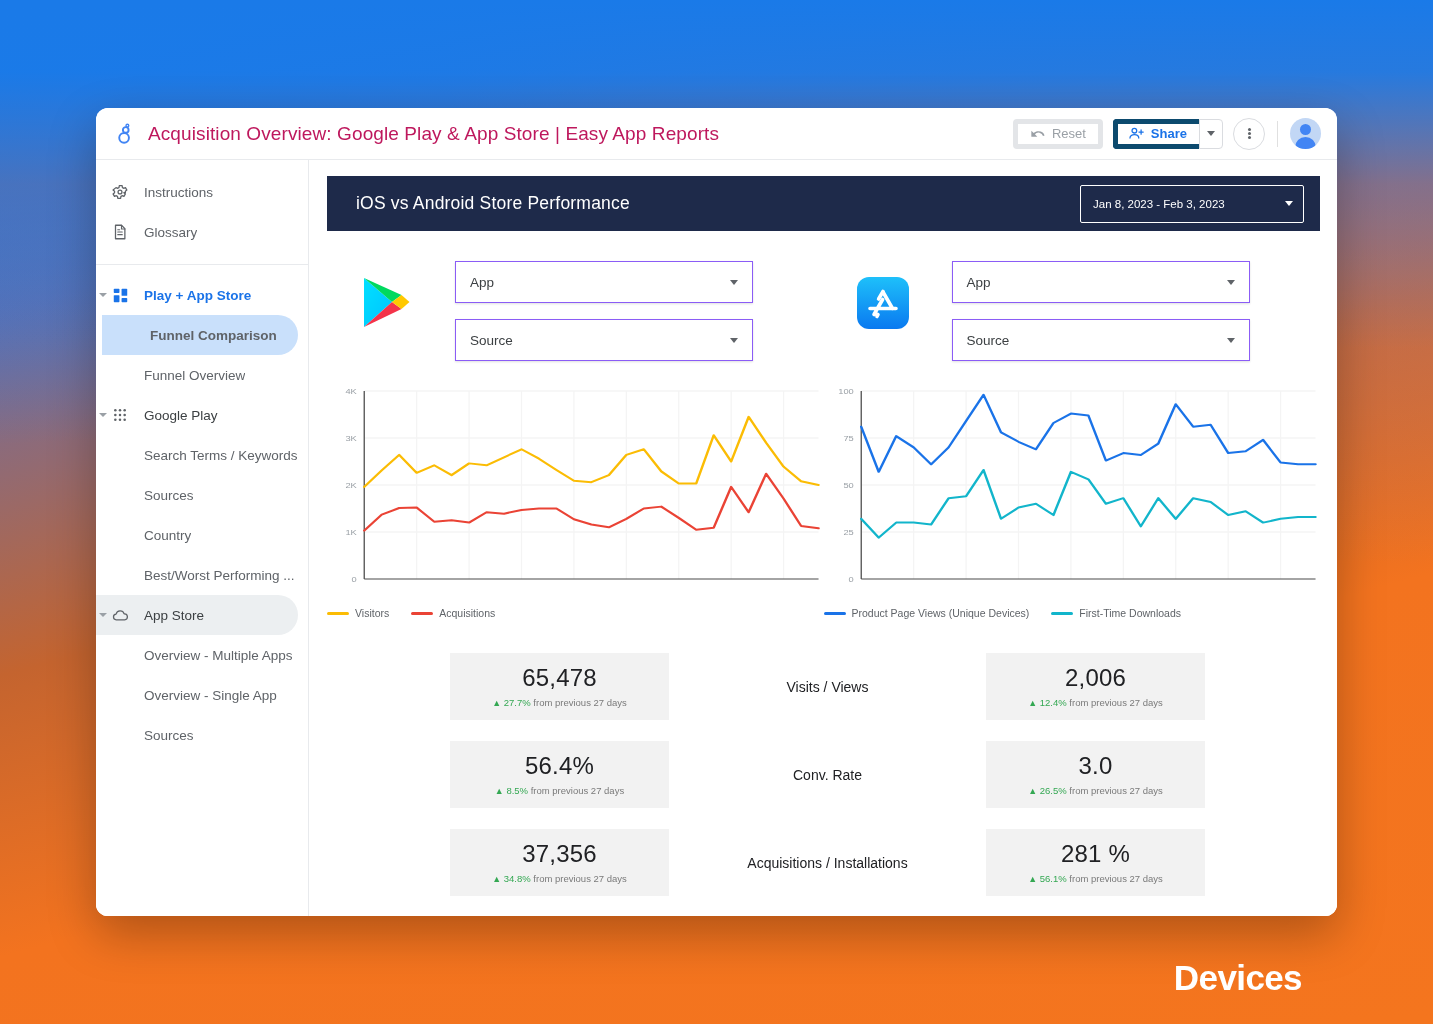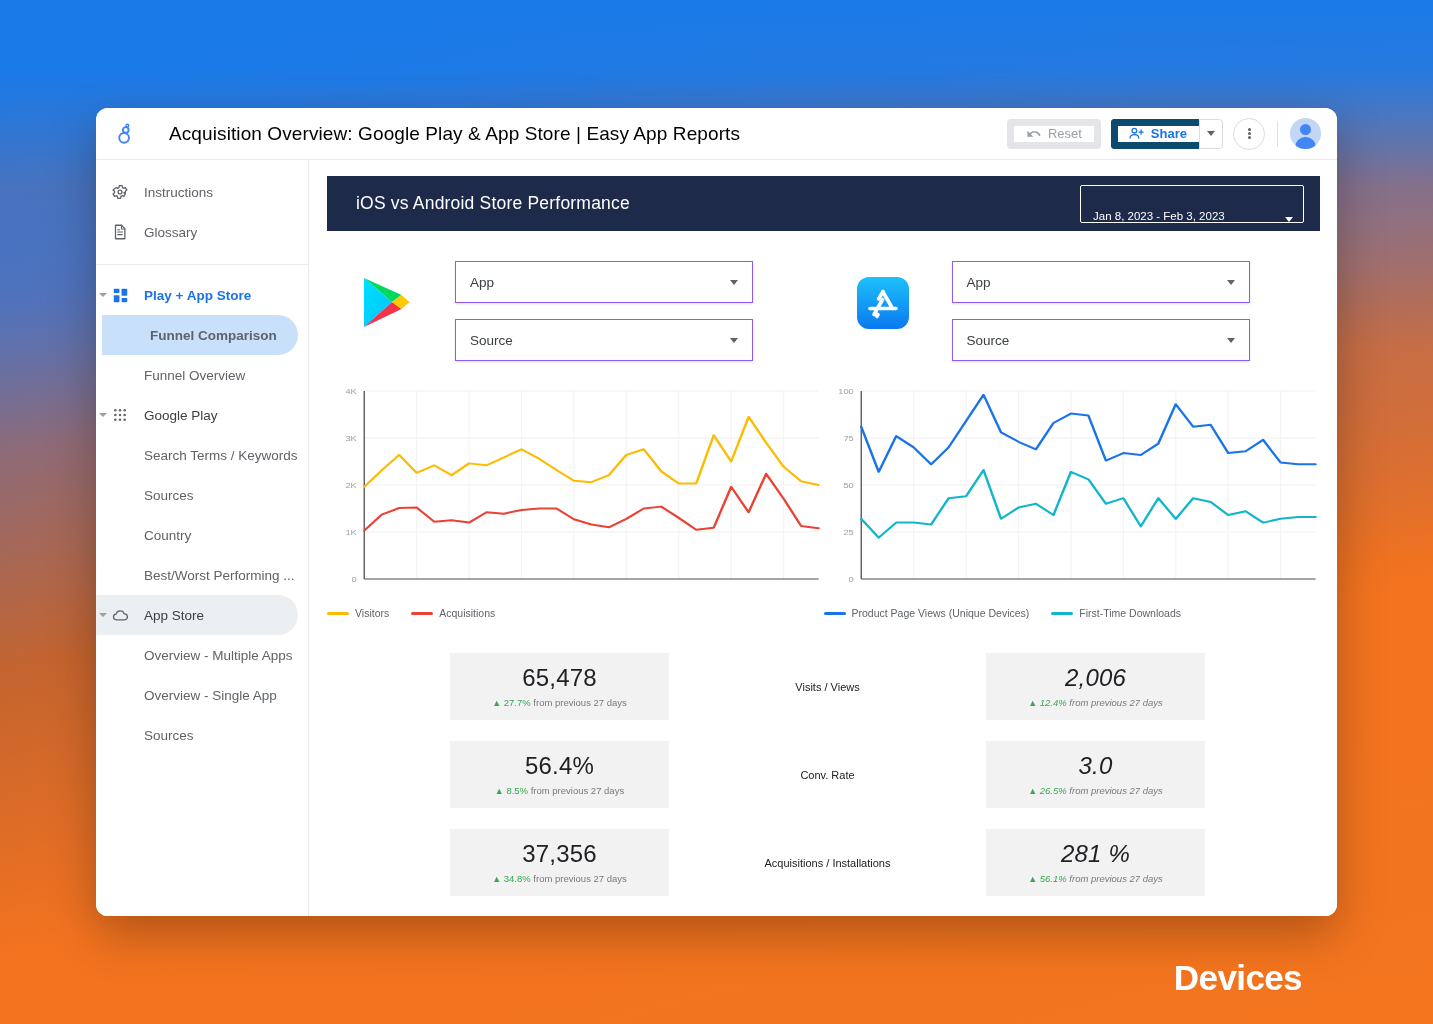--- a/index.html
+++ b/index.html
@@ -38,27 +38,26 @@
   
   #topbar {
     height: 52px; flex: 0 0 52px;
     display: flex; align-items: center;
     padding: 0 16px 0 18px;
     background: #fff;
     border-bottom: 1px solid #e8eaed;
   }
   .ds-logo { width: 22px; height: 22px; flex: 0 0 22px; margin-right: 12px; }
   #doc-title {
-    font-size: 19px; color: #000000; white-space: nowrap;
+    font-size: 19px; color: #be185d; white-space: nowrap;
     letter-spacing: 0.1px;
-    margin-left: 21px;
   }
   #topbar-right { margin-left: auto; display: flex; align-items: center; gap: 10px; }
   .tb-btn {
-    height: 30px; border: 7px solid #0c4a6e; border-radius: 4px;
+    height: 30px; border: 5px solid #0c4a6e; border-radius: 4px;
     display: flex; align-items: center; gap: 6px;
     padding: 0 12px; font-size: 13px; background: #fff; cursor: pointer;
   }
   #reset-btn { color: #9aa0a6; border-color: #e3e5e8; }
   #share-group { display: flex; align-items: stretch; }
   #share-btn {
     color: #1a73e8; font-weight: bold; border-radius: 4px 0 0 4px;
     border-right: none; padding: 0 12px 0 10px;
   }
   #share-caret {
@@ -123,21 +122,21 @@
   #main { flex: 1; background: #ffffff; padding: 16px 17px 0 18px; min-width: 0; }
   #report { background: #fff; height: 100%; }
 
   #report-header {
     height: 55px; background: #1e2a4a; display: flex; align-items: center;
     padding: 0 16px 0 29px;
   }
   #report-title { color: #fff; font-size: 17.5px; letter-spacing: 0.2px; }
   #daterange {
     margin-left: auto; width: 224px; height: 38px; border: 1px solid #fff;
-    border-radius: 2px; display: flex; align-items: flex-end; padding: 0 10px 0 12px;
+    border-radius: 2px; display: flex; align-items: center; padding: 0 10px 0 12px;
     color: #fff; font-size: 11.5px; cursor: pointer; background: transparent;
   }
   #daterange .dr-caret { margin-left: auto; }
   .caret-dn { width: 0; height: 0; border-left: 4px solid transparent; border-right: 4px solid transparent; border-top: 5px solid currentColor; }
 
   
   #selector-row { display: flex; padding: 30px 0 0 0; }
   .store-col { width: 50%; display: flex; align-items: flex-start; padding-left: 30px; }
   .store-logo { width: 58px; flex: 0 0 58px; height: 84px; display: flex; align-items: center; justify-content: center; }
   .dd-stack { flex: 1; max-width: 298px; margin-left: 40px; }
@@ -165,23 +164,23 @@
   #cards { padding: 34px 0 0 0; }
   .card-row { display: flex; align-items: center; margin-bottom: 21px; }
   .card {
     width: 219px; background: #f2f2f2; padding: 11px 10px 12px 10px;
     text-align: center;
   }
   .card-value { font-size: 24px; color: #202124; letter-spacing: 0.2px; }
   .card-delta { font-size: 9.5px; color: #7a7a7a; margin-top: 5px; }
   .card-delta .pct { color: #34a853; }
   .card-delta .arrow { color: #34a853; font-size: 9px; }
-  .card-mid { flex: 1; text-align: center; font-size: 11px; color: #202124; }
+  .card-mid { flex: 1; text-align: center; font-size: 14px; color: #202124; }
   .card-left { margin-left: 123px; }
-  .card-right { margin-right: 115px; font-style: italic; }
+  .card-right { margin-right: 115px; }
 
   
   #watermark {
     position: absolute; right: 131px; bottom: 26px;
     color: #fff; font-size: 35px; font-weight: bold; letter-spacing: -0.6px;
   }
 </style>
 </head>
 <body>
 

